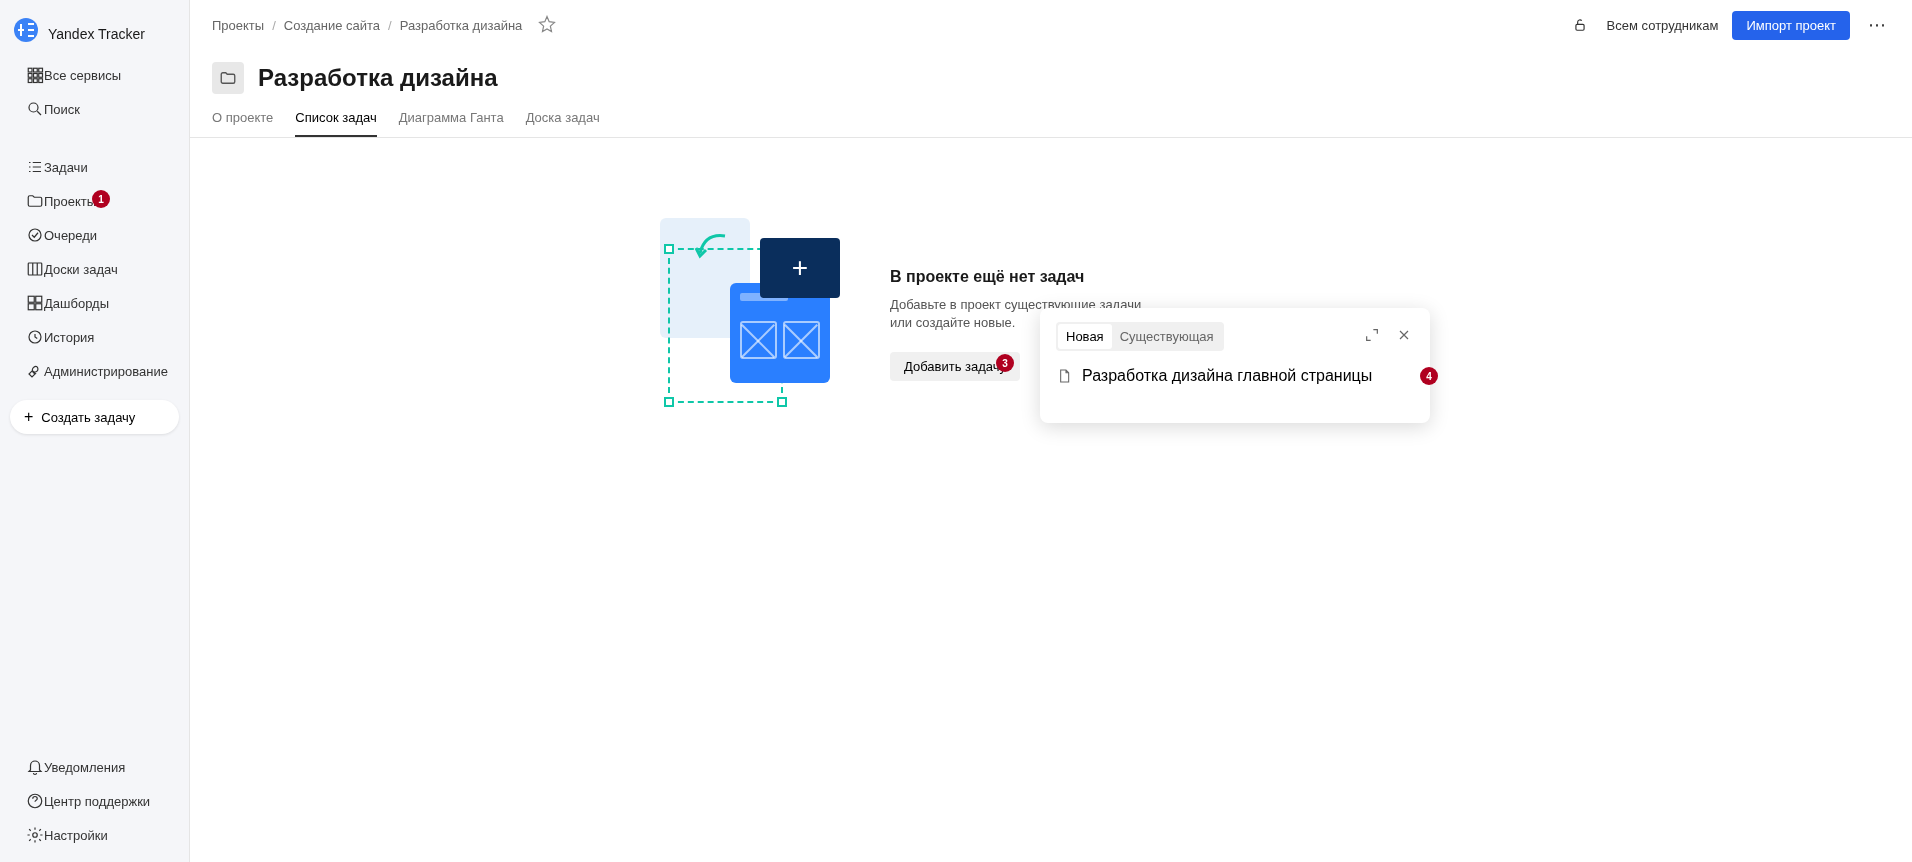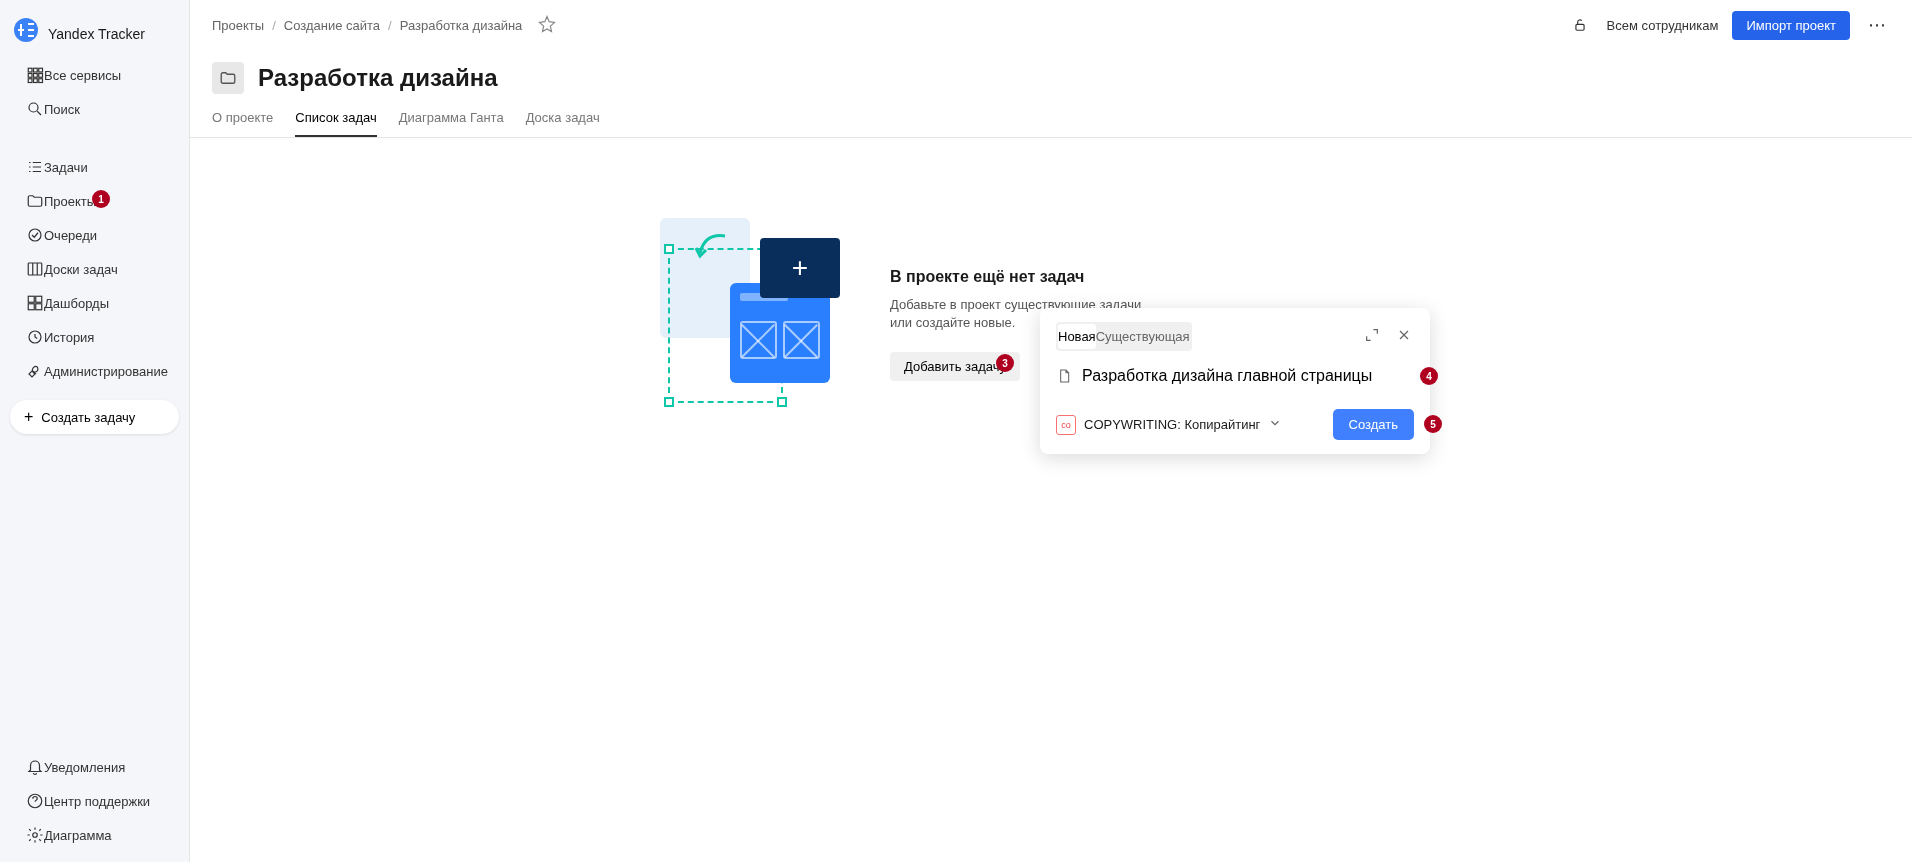--- a/index.html
+++ b/index.html
@@ -71,21 +71,21 @@
 
 .empty-text { padding-top: 50px; }
 .empty-title { font-size: 16px; font-weight: 600; margin-bottom: 10px; }
 .empty-desc { font-size: 13px; color: #555; line-height: 1.4; margin-bottom: 20px; max-width: 260px; }
 .add-task-btn { background: #f0f0f0; border: none; padding: 7px 14px; border-radius: 4px; font-size: 13px; cursor: pointer; }
 
 
 .task-popup { position: absolute; left: 850px; top: 170px; width: 390px; background: #fff; border-radius: 8px; box-shadow: 0 4px 20px rgba(0,0,0,0.15); padding: 14px 16px; }
 .popup-top { display: flex; align-items: center; margin-bottom: 16px; }
 .popup-tabs { display: flex; background: #f0f0f0; border-radius: 4px; padding: 2px; }
-.popup-tab { padding: 5px 0; border-radius: 3px; font-size: 13px; cursor: pointer; color: #666; }
+.popup-tab { padding: 5px 8px; border-radius: 3px; font-size: 13px; cursor: pointer; color: #666; }
 .popup-tab.active { background: #fff; color: #000; }
 .popup-actions { margin-left: auto; display: flex; gap: 12px; }
 .popup-icon-btn { background: none; border: none; cursor: pointer; padding: 2px; }
 .popup-icon-btn svg { width: 16px; height: 16px; stroke: #666; fill: none; stroke-width: 1.8; }
 
 .task-title-row { display: flex; align-items: center; gap: 10px; margin-bottom: 24px; }
 .task-title-row svg { width: 16px; height: 16px; stroke: #666; fill: none; stroke-width: 1.6; flex-shrink: 0; }
 .task-title-input { border: none; font-size: 16px; font-weight: 500; flex: 1; outline: none; }
 
 .popup-bottom { display: flex; align-items: center; }
@@ -231,21 +231,21 @@
           </span>
         <span>Центр поддержки</span>
       </div>
       <div class="nav-item">
         <span class="nav-icon">
             <svg viewBox="0 0 24 24">
               <circle cx="12" cy="12" r="3"></circle>
               <path d="M12 2v3M12 19v3M4.2 4.2l2.1 2.1M17.7 17.7l2.1 2.1M2 12h3M19 12h3M4.2 19.8l2.1-2.1M17.7 6.3l2.1-2.1"></path>
             </svg>
           </span>
-        <span>Диаграмма</span>
+        <span>Настройки</span>
       </div>
     </div>
   </aside>
 
   <main class="main">
     <div class="topbar">
       <div class="breadcrumb">
         <a>Проекты</a>
         <span class="sep">/</span>
         <a>Создание сайта</a>
@@ -336,27 +336,16 @@
                 </svg></button>
           </div>
         </div>
         <div class="task-title-row" style="position:relative;">
           <svg viewBox="0 0 24 24">
               <path d="M7 3h8l4 4v14H7V3z M15 3v4h4"></path>
             </svg>
           <input class="task-title-input" value="Разработка дизайна главной страницы" style="">
           <span class="anno" style="right:-24px; top:0px;">4</span>
         </div>
-        <div class="popup-bottom" style="position:relative;">
-          <div class="queue-chip">
-            <div class="queue-badge">co</div>
-            <span class="queue-name">COPYWRITING: Копирайтинг</span>
-            <span class="queue-chevron"><svg viewBox="0 0 24 24">
-                  <path d="M6 9l6 6 6-6"></path>
-                </svg></span>
-          </div>
-          <button class="create-task-btn">Создать</button>
-          <span class="anno" style="right:-28px; top:6px;">5</span>
-        </div>
       </div>
     </div>
   </main>
 </div>
 
 </body></html>

